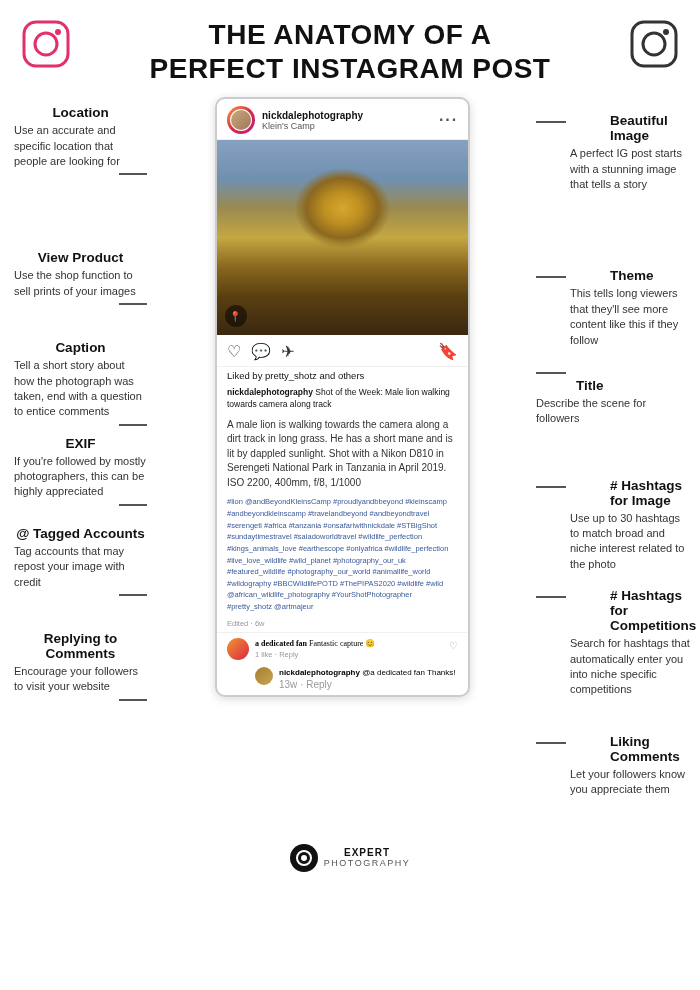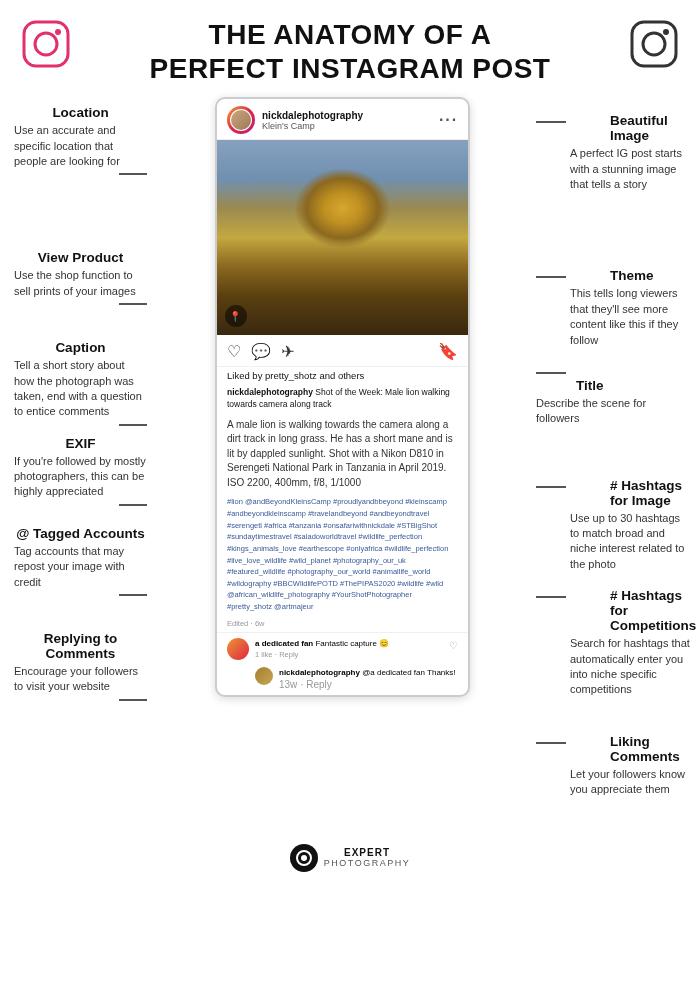--- a/index.html
+++ b/index.html
@@ -277,20 +277,21 @@
       height: 22px;
       border-radius: 50%;
       background: linear-gradient(135deg, #f09433, #dc2743);
       flex-shrink: 0;
     }
 
     .comment-text {
       font-size: 8px;
       line-height: 1.4;
       flex: 1;
+      font-family: Liberation Serif, serif;
     }
     .comment-text .comment-user { font-weight: 700; }
     .comment-meta {
       font-size: 7.5px;
       color: #999;
       margin-top: 1px;
     }
 
     .comment-heart {
       font-size: 10px;

